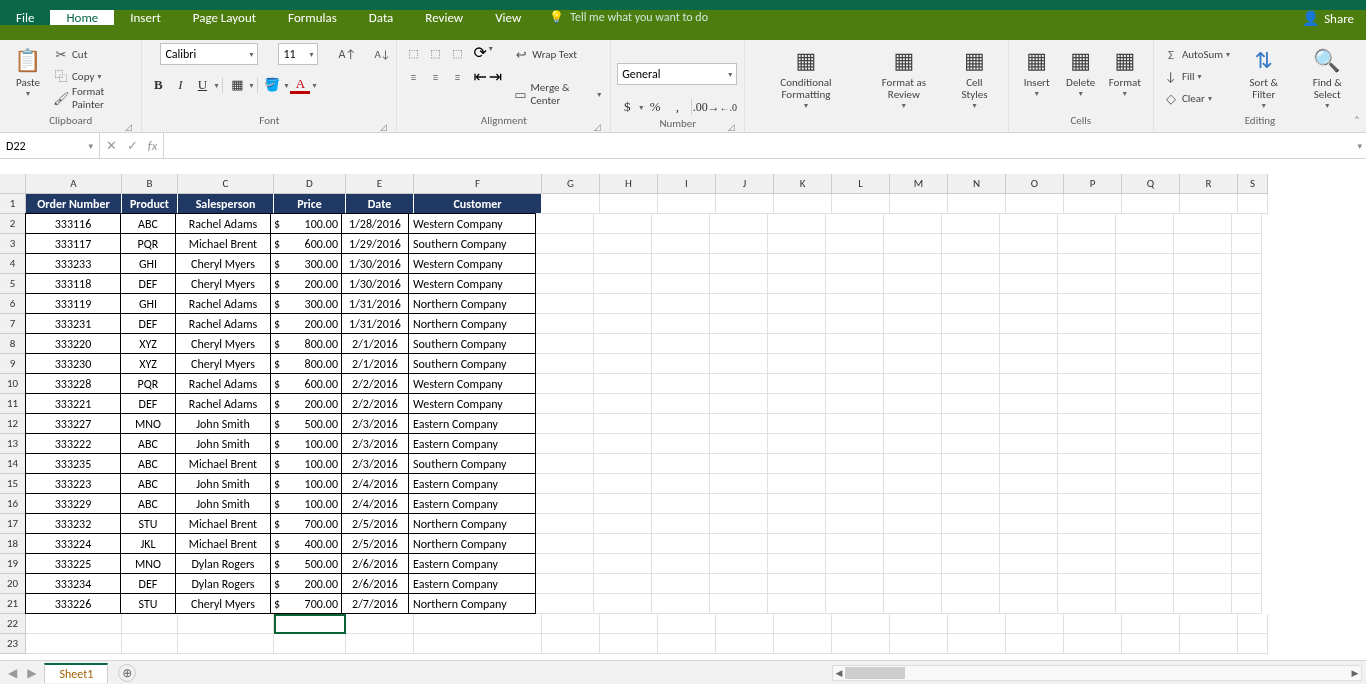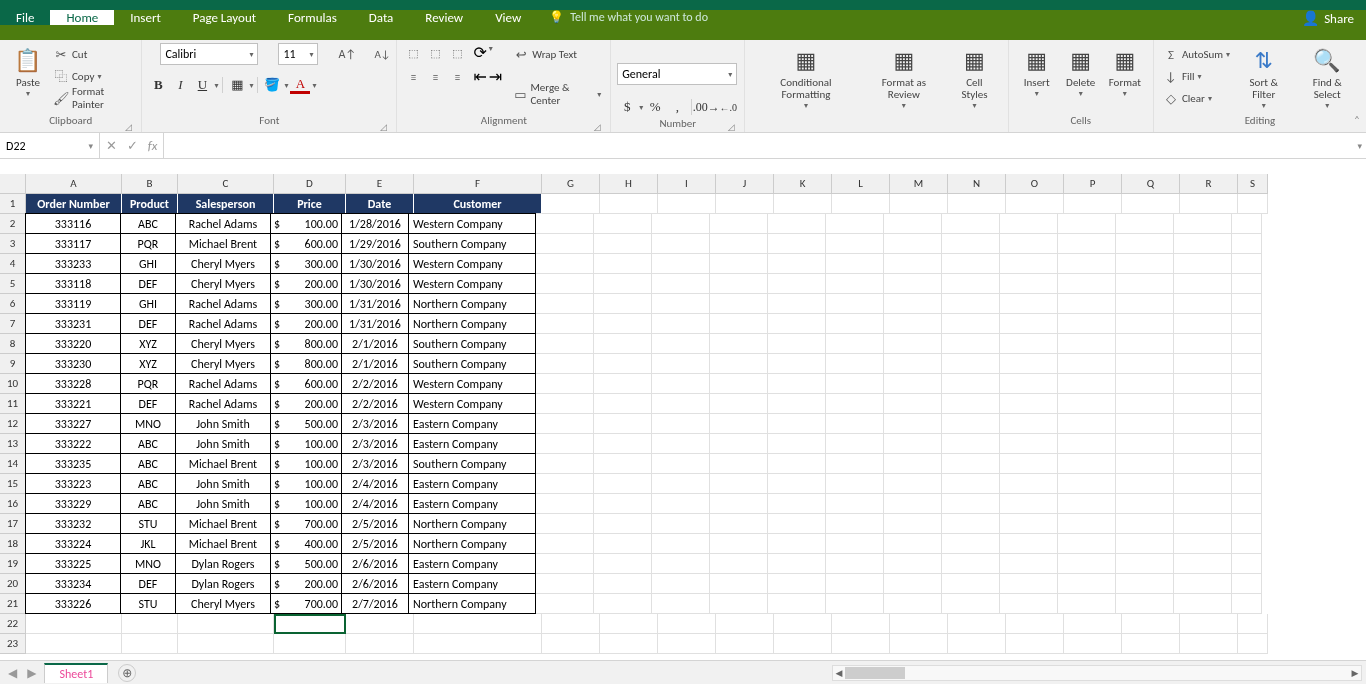--- a/index.html
+++ b/index.html
@@ -61,21 +61,21 @@
 .cell.hdr { background: #1f3864; color: #fff; font-weight: bold; justify-content: center; border-right: 1px solid #fff; }
 .cell.b { border: 1px solid #000; margin: -1px 0 0 -1px; height: 21px; }
 .cell.ctr { justify-content: center; }
 .cell.price { justify-content: space-between; }
 .cell.price .cur { }
 .cell.active { border: 2px solid #0a6332; z-index: 2; position: relative; }
 
 
 .status-bar { position: absolute; bottom: 0; left: 0; right: 0; height: 24px; background: #f1f1f1; border-top: 1px solid #d4d4d4; display: flex; align-items: center; font-size: 12px; }
 .sheet-nav { display: flex; align-items: center; padding: 0 8px; gap: 10px; color: #999; }
-.sheet-tab { background: #fff; border: 1px solid #ccc; border-bottom: none; padding: 2px 14px; font-size: 12px; color: #ec4899; border-top: 2px solid #0a6848; }
+.sheet-tab { background: #fff; border: 1px solid #ccc; border-bottom: none; padding: 2px 14px; font-size: 12px; color: #a16207; border-top: 2px solid #0a6848; }
 .add-sheet { width: 18px; height: 18px; border: 1px solid #ccc; border-radius: 50%; display: flex; align-items: center; justify-content: center; margin-left: 10px; color: #666; font-size: 12px; }
 .hscroll { margin-left: auto; width: 530px; height: 16px; background: #f8f8f8; border: 1px solid #ddd; position: relative; margin-right: 4px; }
 .hscroll .thumb { position: absolute; left: 12px; top: 1px; width: 60px; height: 12px; background: #cdcdcd; }
 .hscroll .arr { position: absolute; top: 0; width: 12px; height: 14px; display: flex; align-items: center; justify-content: center; font-size: 9px; color: #666; }
 .hscroll .arr.l { left: 0; }
 .hscroll .arr.r { right: 0; }
 
 
 .wA{width:96px}.wB{width:56px}.wC{width:96px}.wD{width:72px}.wE{width:68px}.wF{width:128px}
 .wG,.wH,.wI,.wJ,.wK,.wL,.wM,.wN,.wO,.wP,.wQ,.wR{width:58px}.wS{width:30px}

